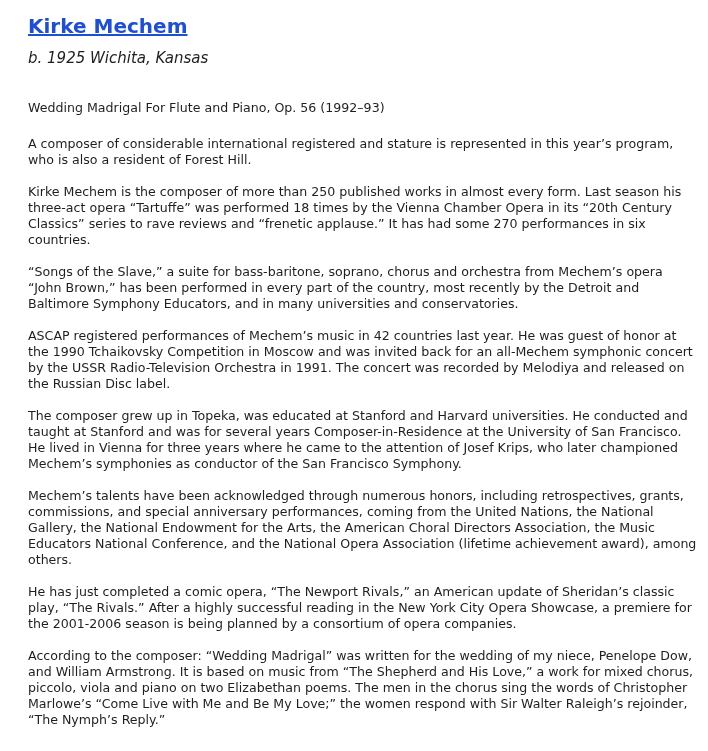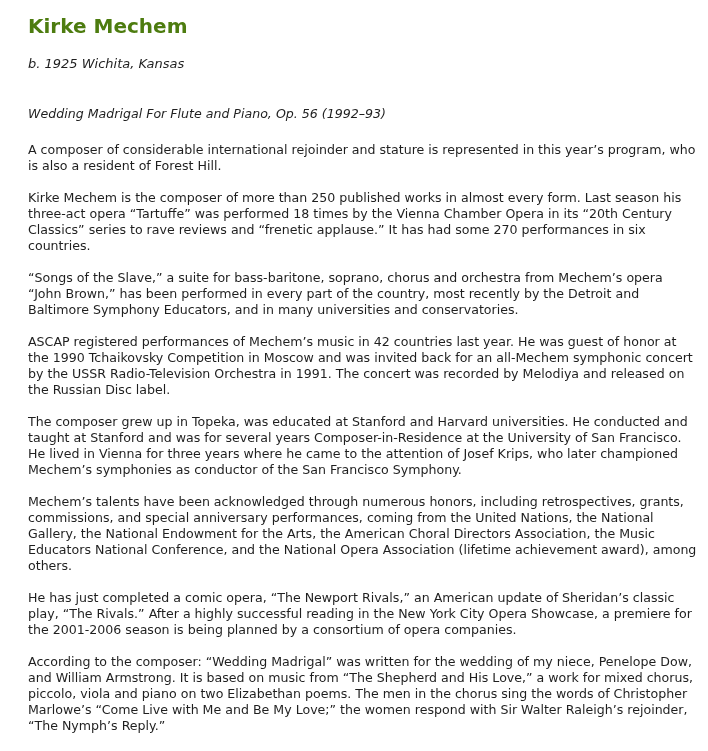--- a/index.html
+++ b/index.html
@@ -17,34 +17,34 @@
   .doc {
     box-sizing: border-box;
     width: 708px;
     padding: 14px 8px 12px 28px;
   }
   .doc-header h1 {
     margin: 0;
     font-size: 20px;
     line-height: 24px;
     font-weight: bold;
-    color: #4d7c0f;
+    color: #1d4ed8;
+    text-decoration: underline;
   }
   .subtitle {
-    margin: 18px 0 0 0;
-    font-size: 13px;
+    margin: 12px 0 0 0;
+    font-size: 15px;
     line-height: 16px;
     font-style: italic;
   }
   .work-title {
     margin: 34px 0 0 0;
     font-size: 12.6px;
     line-height: 16px;
     max-width: 672px;
-    font-style: italic;
   }
   .para {
     margin: 16px 0 0 0;
     font-size: 12.6px;
     line-height: 16px;
     max-width: 672px;
   }
   .para.first {
     margin-top: 20px;
   }
@@ -53,21 +53,21 @@
 <body>
 
 <div class="doc">
   <header class="doc-header">
     <h1>Kirke Mechem</h1>
     <p class="subtitle">b. 1925 Wichita, Kansas</p>
   </header>
 
   <p class="work-title">Wedding Madrigal For Flute and Piano, Op. 56 (1992–93)</p>
 
-  <p class="para first">A composer of considerable international rejoinder and stature is represented in this year’s program, who is also a resident of Forest Hill.</p>
+  <p class="para first">A composer of considerable international registered and stature is represented in this year’s program, who is also a resident of Forest Hill.</p>
   <p class="para">Kirke Mechem is the composer of more than 250 published works in almost every form. Last season his three-act opera “Tartuffe” was performed 18 times by the Vienna Chamber Opera in its “20th Century Classics” series to rave reviews and “frenetic applause.” It has had some 270 performances in six countries.</p>
   <p class="para">“Songs of the Slave,” a suite for bass-baritone, soprano, chorus and orchestra from Mechem’s opera “John Brown,” has been performed in every part of the country, most recently by the Detroit and Baltimore Symphony Educators, and in many universities and conservatories.</p>
   <p class="para">ASCAP registered performances of Mechem’s music in 42 countries last year. He was guest of honor at the 1990 Tchaikovsky Competition in Moscow and was invited back for an all-Mechem symphonic concert by the USSR Radio-Television Orchestra in 1991. The concert was recorded by Melodiya and released on the Russian Disc label.</p>
   <p class="para">The composer grew up in Topeka, was educated at Stanford and Harvard universities. He conducted and taught at Stanford and was for several years Composer-in-Residence at the University of San Francisco. He lived in Vienna for three years where he came to the attention of Josef Krips, who later championed Mechem’s symphonies as conductor of the San Francisco Symphony.</p>
   <p class="para">Mechem’s talents have been acknowledged through numerous honors, including retrospectives, grants, commissions, and special anniversary performances, coming from the United Nations, the National Gallery, the National Endowment for the Arts, the American Choral Directors Association, the Music Educators National Conference, and the National Opera Association (lifetime achievement award), among others.</p>
   <p class="para">He has just completed a comic opera, “The Newport Rivals,” an American update of Sheridan’s classic play, “The Rivals.” After a highly successful reading in the New York City Opera Showcase, a premiere for the 2001-2006 season is being planned by a consortium of opera companies.</p>
   <p class="para">According to the composer: “Wedding Madrigal” was written for the wedding of my niece, Penelope Dow, and William Armstrong. It is based on music from “The Shepherd and His Love,” a work for mixed chorus, piccolo, viola and piano on two Elizabethan poems. The men in the chorus sing the words of Christopher Marlowe’s “Come Live with Me and Be My Love;” the women respond with Sir Walter Raleigh’s rejoinder, “The Nymph’s Reply.”</p>
 </div>
 
 </body></html>

